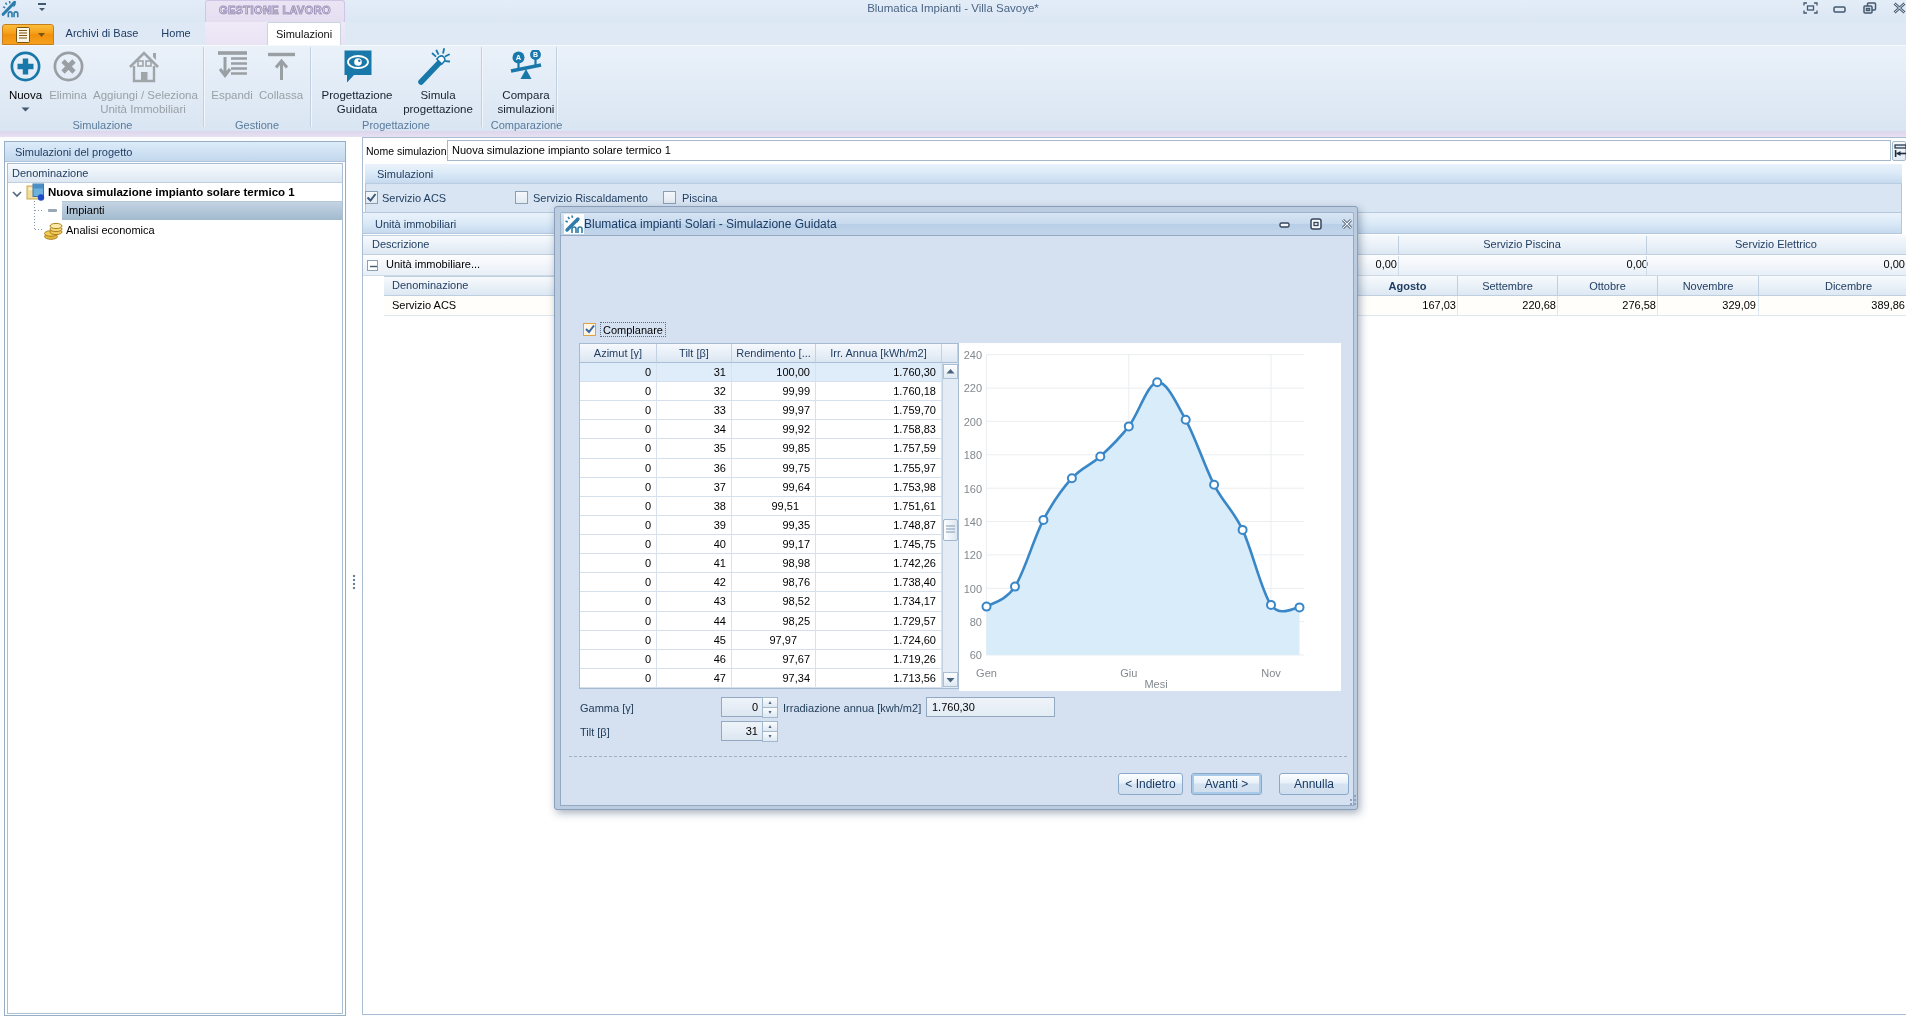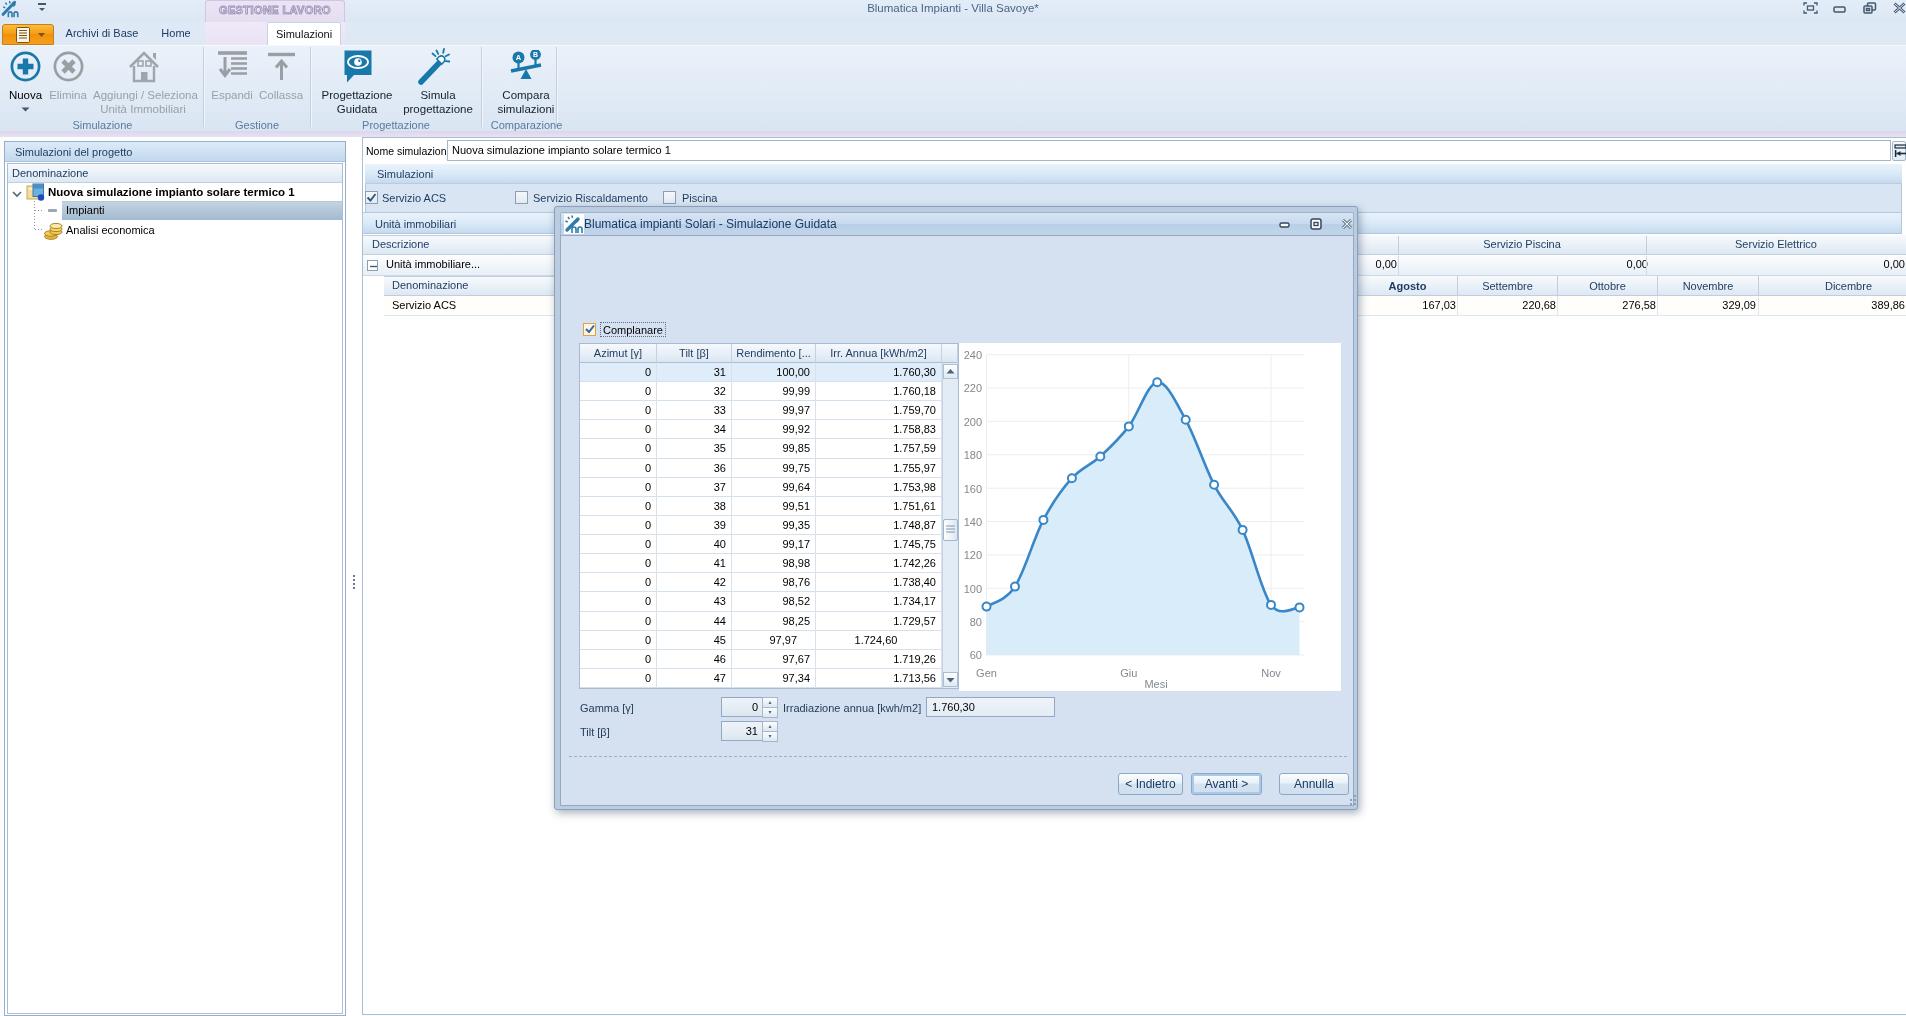--- a/index.html
+++ b/index.html
@@ -377,21 +377,21 @@
           <div class="abs" style="left:152px;top:95.60px;width:84px;height:19.12px;line-height:19px;text-align:right;padding-right:5px;border-right:1px solid #d8e2ec;">99,75</div>
           <div class="abs" style="left:236px;top:95.60px;width:126px;height:19.12px;line-height:19px;text-align:right;padding-right:5px;border-right:1px solid #d8e2ec;">1.755,97</div>
           <div class="abs" style="left:0;top:114.72px;width:362px;height:19.12px;background:#fff;border-bottom:1px solid #d4e0ec;"></div>
           <div class="abs" style="left:0px;top:114.72px;width:77px;height:19.12px;line-height:19px;text-align:right;padding-right:5px;border-right:1px solid #d8e2ec;">0</div>
           <div class="abs" style="left:77px;top:114.72px;width:75px;height:19.12px;line-height:19px;text-align:right;padding-right:5px;border-right:1px solid #d8e2ec;">37</div>
           <div class="abs" style="left:152px;top:114.72px;width:84px;height:19.12px;line-height:19px;text-align:right;padding-right:5px;border-right:1px solid #d8e2ec;">99,64</div>
           <div class="abs" style="left:236px;top:114.72px;width:126px;height:19.12px;line-height:19px;text-align:right;padding-right:5px;border-right:1px solid #d8e2ec;">1.753,98</div>
           <div class="abs" style="left:0;top:133.84px;width:362px;height:19.12px;background:#fff;border-bottom:1px solid #d4e0ec;"></div>
           <div class="abs" style="left:0px;top:133.84px;width:77px;height:19.12px;line-height:19px;text-align:right;padding-right:5px;border-right:1px solid #d8e2ec;">0</div>
           <div class="abs" style="left:77px;top:133.84px;width:75px;height:19.12px;line-height:19px;text-align:right;padding-right:5px;border-right:1px solid #d8e2ec;">38</div>
-          <div class="abs" style="left:152px;top:133.84px;width:84px;height:19.12px;line-height:19px;text-align:right;padding-right:5px;border-right:1px solid #d8e2ec;">99,51</div>
+          <div class="abs" style="left:152px;top:133.84px;width:84px;height:19.12px;line-height:19px;text-align:right;padding-right:16px;border-right:1px solid #d8e2ec;">99,51</div>
           <div class="abs" style="left:236px;top:133.84px;width:126px;height:19.12px;line-height:19px;text-align:right;padding-right:5px;border-right:1px solid #d8e2ec;">1.751,61</div>
           <div class="abs" style="left:0;top:152.96px;width:362px;height:19.12px;background:#fff;border-bottom:1px solid #d4e0ec;"></div>
           <div class="abs" style="left:0px;top:152.96px;width:77px;height:19.12px;line-height:19px;text-align:right;padding-right:5px;border-right:1px solid #d8e2ec;">0</div>
           <div class="abs" style="left:77px;top:152.96px;width:75px;height:19.12px;line-height:19px;text-align:right;padding-right:5px;border-right:1px solid #d8e2ec;">39</div>
           <div class="abs" style="left:152px;top:152.96px;width:84px;height:19.12px;line-height:19px;text-align:right;padding-right:5px;border-right:1px solid #d8e2ec;">99,35</div>
           <div class="abs" style="left:236px;top:152.96px;width:126px;height:19.12px;line-height:19px;text-align:right;padding-right:5px;border-right:1px solid #d8e2ec;">1.748,87</div>
           <div class="abs" style="left:0;top:172.08px;width:362px;height:19.12px;background:#fff;border-bottom:1px solid #d4e0ec;"></div>
           <div class="abs" style="left:0px;top:172.08px;width:77px;height:19.12px;line-height:19px;text-align:right;padding-right:5px;border-right:1px solid #d8e2ec;">0</div>
           <div class="abs" style="left:77px;top:172.08px;width:75px;height:19.12px;line-height:19px;text-align:right;padding-right:5px;border-right:1px solid #d8e2ec;">40</div>
           <div class="abs" style="left:152px;top:172.08px;width:84px;height:19.12px;line-height:19px;text-align:right;padding-right:5px;border-right:1px solid #d8e2ec;">99,17</div>
@@ -413,21 +413,21 @@
           <div class="abs" style="left:236px;top:229.44px;width:126px;height:19.12px;line-height:19px;text-align:right;padding-right:5px;border-right:1px solid #d8e2ec;">1.734,17</div>
           <div class="abs" style="left:0;top:248.56px;width:362px;height:19.12px;background:#fff;border-bottom:1px solid #d4e0ec;"></div>
           <div class="abs" style="left:0px;top:248.56px;width:77px;height:19.12px;line-height:19px;text-align:right;padding-right:5px;border-right:1px solid #d8e2ec;">0</div>
           <div class="abs" style="left:77px;top:248.56px;width:75px;height:19.12px;line-height:19px;text-align:right;padding-right:5px;border-right:1px solid #d8e2ec;">44</div>
           <div class="abs" style="left:152px;top:248.56px;width:84px;height:19.12px;line-height:19px;text-align:right;padding-right:5px;border-right:1px solid #d8e2ec;">98,25</div>
           <div class="abs" style="left:236px;top:248.56px;width:126px;height:19.12px;line-height:19px;text-align:right;padding-right:5px;border-right:1px solid #d8e2ec;">1.729,57</div>
           <div class="abs" style="left:0;top:267.68px;width:362px;height:19.12px;background:#fff;border-bottom:1px solid #d4e0ec;"></div>
           <div class="abs" style="left:0px;top:267.68px;width:77px;height:19.12px;line-height:19px;text-align:right;padding-right:5px;border-right:1px solid #d8e2ec;">0</div>
           <div class="abs" style="left:77px;top:267.68px;width:75px;height:19.12px;line-height:19px;text-align:right;padding-right:5px;border-right:1px solid #d8e2ec;">45</div>
           <div class="abs" style="left:152px;top:267.68px;width:84px;height:19.12px;line-height:19px;text-align:right;padding-right:18px;border-right:1px solid #d8e2ec;">97,97</div>
-          <div class="abs" style="left:236px;top:267.68px;width:126px;height:19.12px;line-height:19px;text-align:center;padding-right:5px;border-right:1px solid #d8e2ec;">1.724,60</div>
+          <div class="abs" style="left:236px;top:267.68px;width:126px;height:19.12px;line-height:19px;text-align:right;padding-right:5px;border-right:1px solid #d8e2ec;">1.724,60</div>
           <div class="abs" style="left:0;top:286.80px;width:362px;height:19.12px;background:#fff;border-bottom:1px solid #d4e0ec;"></div>
           <div class="abs" style="left:0px;top:286.80px;width:77px;height:19.12px;line-height:19px;text-align:right;padding-right:5px;border-right:1px solid #d8e2ec;">0</div>
           <div class="abs" style="left:77px;top:286.80px;width:75px;height:19.12px;line-height:19px;text-align:right;padding-right:5px;border-right:1px solid #d8e2ec;">46</div>
           <div class="abs" style="left:152px;top:286.80px;width:84px;height:19.12px;line-height:19px;text-align:right;padding-right:5px;border-right:1px solid #d8e2ec;">97,67</div>
           <div class="abs" style="left:236px;top:286.80px;width:126px;height:19.12px;line-height:19px;text-align:right;padding-right:5px;border-right:1px solid #d8e2ec;">1.719,26</div>
           <div class="abs" style="left:0;top:305.92px;width:362px;height:19.12px;background:#fff;border-bottom:1px solid #d4e0ec;"></div>
           <div class="abs" style="left:0px;top:305.92px;width:77px;height:19.12px;line-height:19px;text-align:right;padding-right:5px;border-right:1px solid #d8e2ec;">0</div>
           <div class="abs" style="left:77px;top:305.92px;width:75px;height:19.12px;line-height:19px;text-align:right;padding-right:5px;border-right:1px solid #d8e2ec;">47</div>
           <div class="abs" style="left:152px;top:305.92px;width:84px;height:19.12px;line-height:19px;text-align:right;padding-right:5px;border-right:1px solid #d8e2ec;">97,34</div>
           <div class="abs" style="left:236px;top:305.92px;width:126px;height:19.12px;line-height:19px;text-align:right;padding-right:5px;border-right:1px solid #d8e2ec;">1.713,56</div>

